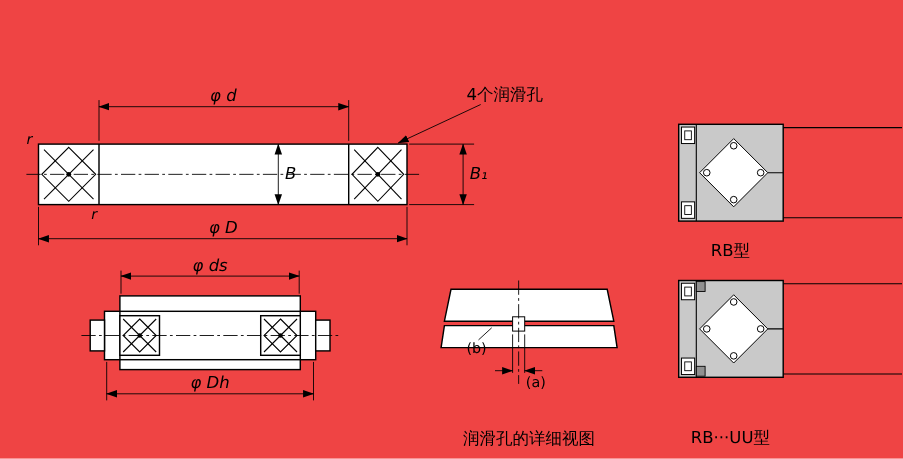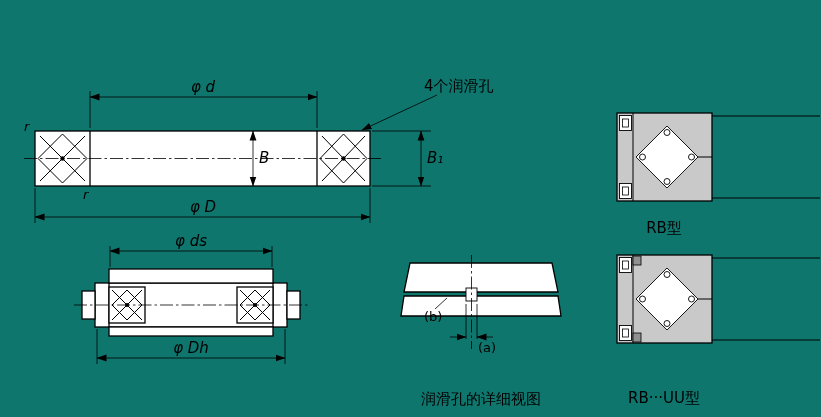--- a/index.html
+++ b/index.html
@@ -1,19 +1,19 @@
 <!DOCTYPE html>
 <html><head>
 <meta charset="utf-8">
 <style>
   html,body{margin:0;padding:0;background:#ffffff;}
   .canvas{
     position:relative;
     width:821px;height:417px;
-    background:#0f766e;
+    background:#ef4444;
     font-family:"DejaVu Sans","Liberation Sans",sans-serif;
     overflow:hidden;
   }
   svg{display:block;}
   
   .partf{fill:#ffffff;stroke:#000000;stroke-width:1.3;stroke-linejoin:miter;}
   .part{stroke:#000000;stroke-width:1.3;fill:none;}
   .thin{stroke:#000000;stroke-width:0.8;fill:none;}
   .thin2{stroke:#000000;stroke-width:1;fill:none;}
   .cl{stroke:#000000;stroke-width:0.8;fill:none;stroke-dasharray:13 3 2.5 3;}

